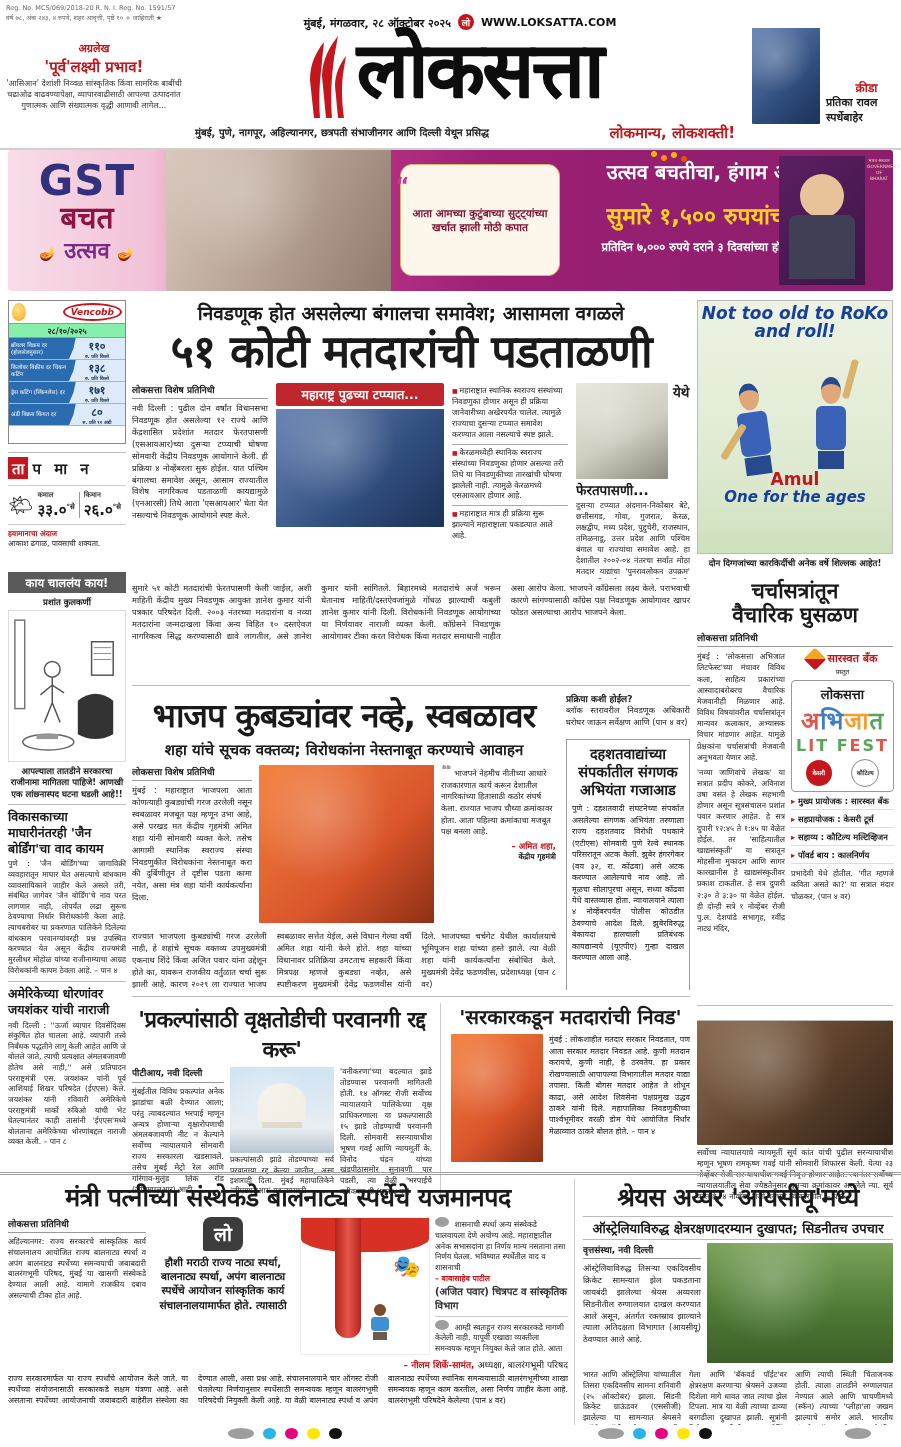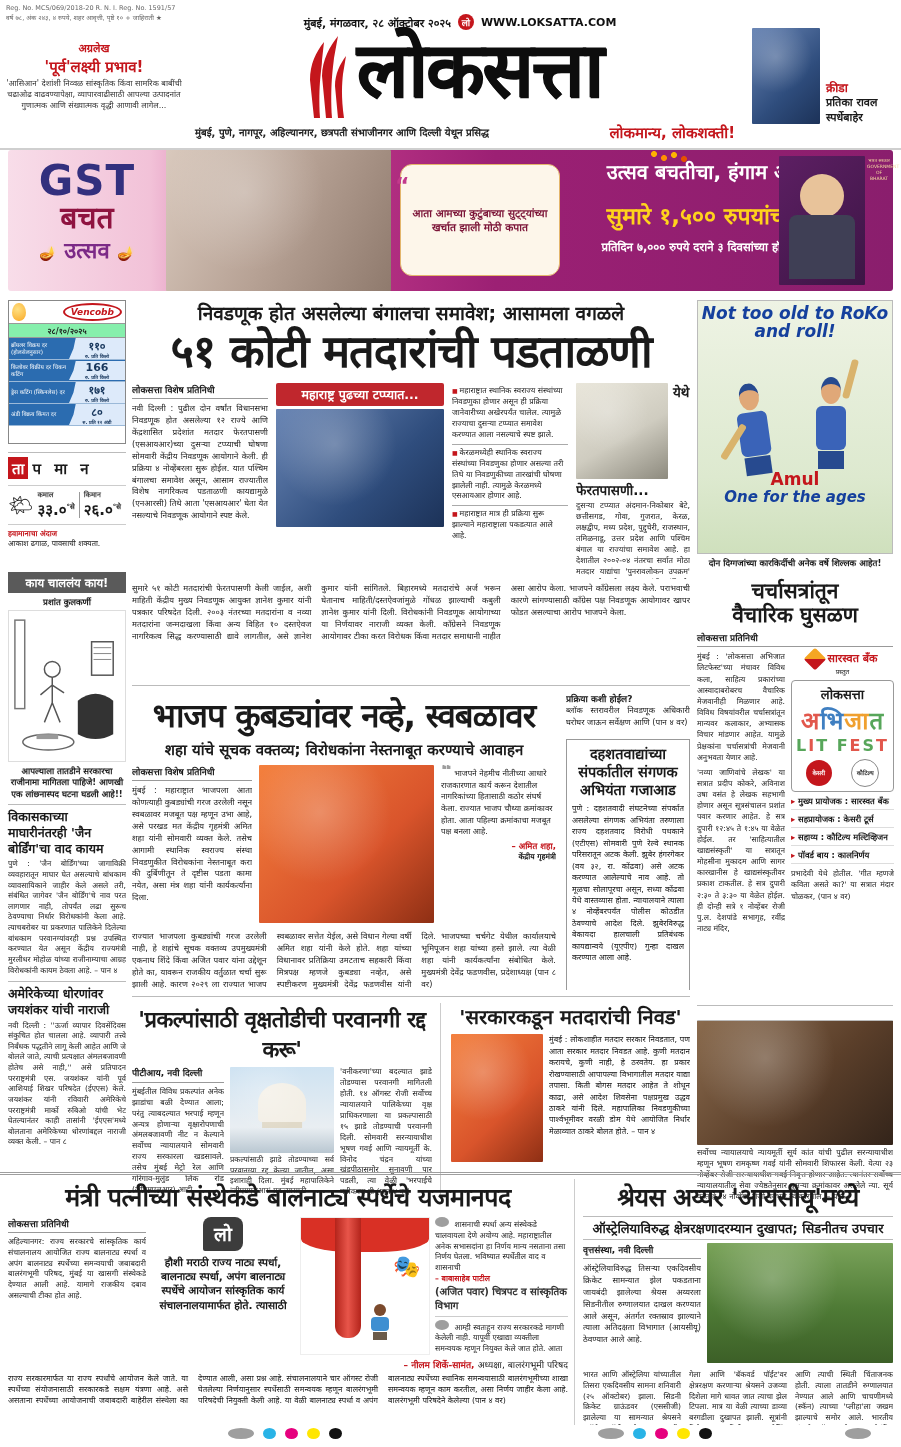--- a/index.html
+++ b/index.html
@@ -22,21 +22,21 @@
   .lo-circle{display:inline-flex;width:16px;height:16px;border-radius:50%;background:#c4161c;color:#fff;font-size:9px;font-weight:bold;align-items:center;justify-content:center;}
   .logo-row{left:195px;top:34px;width:520px;display:flex;align-items:flex-start;gap:10px;justify-content:center;}
   .flame{width:38px;height:84px;flex:none;}
   .paper-logo{font-size:76px;font-weight:800;line-height:.95;letter-spacing:-2px;color:#0d0d0d;text-shadow:1px 1px 0 #0d0d0d;}
   .cities-row{left:195px;top:122px;width:540px;display:flex;justify-content:space-between;align-items:center;}
   .cities{font-size:10px;font-weight:bold;color:#222;}
   .slogan{font-size:15px;font-weight:800;color:#c4161c;}
   .sports{left:752px;top:28px;width:142px;display:flex;gap:6px;}
   .sports .ph{width:68px;height:96px;flex:none;}
   .sports .txt{font-size:11px;line-height:1.35;padding-top:52px;}
-  .sports .sec{color:#c4161c;font-weight:bold;font-size:12px;}
+  .sports .sec{color:#c4161c;font-weight:bold;font-size:12px;text-align:right;}
 
   
   .ph{background:linear-gradient(135deg,#6a86b5,#2f4d7d 60%,#1c3258);border-radius:1px;position:relative;}
   .ph::after{content:"";position:absolute;inset:0;background:radial-gradient(circle at 35% 30%,rgba(255,255,255,.25),transparent 45%);}
   .ph.saffron{background:linear-gradient(135deg,#f4803d,#d9542b 60%,#8e2f14);}
   .ph.court{background:linear-gradient(#cfe3f2,#e9eef2 70%,#b9c7d1);}
   .ph.court::before{content:"";position:absolute;left:50%;top:18%;width:46%;height:46%;transform:translateX(-50%);background:#f3efe6;border-radius:50% 50% 4px 4px;box-shadow:0 10px 0 -4px #e0d9c8;}
   .ph.field{background:linear-gradient(#7aa35a,#4e7a35 55%,#3c5f27);}
   .ph.voterlist{background:linear-gradient(150deg,#e9e6da,#cfccc0 55%,#8d8a7e);}
   .ph.judges{background:linear-gradient(135deg,#8a6b4e,#5b3f2a 55%,#33241a);}
@@ -308,21 +308,21 @@
         <div class="ven-egg"></div>
         <div class="ven-logo">Vencobb</div>
       </div>
       <div class="ven-date">२८/१०/२०२५</div>
       <div class="ven-row">
         <div class="lab">ब्रॉयलर विक्रय दर (होलसेलनुसार)</div>
         <div class="val"><span>११०</span><small>रु. प्रति किलो</small></div>
       </div>
       <div class="ven-row">
         <div class="lab">किलोवर विक्रीय दर चिकन कटिंग</div>
-        <div class="val"><span>166</span><small>रु. प्रति किलो</small></div>
+        <div class="val"><span>१३८</span><small>रु. प्रति किलो</small></div>
       </div>
       <div class="ven-row">
         <div class="lab">ड्रेस कटिंग (स्किनलेस) दर</div>
         <div class="val"><span>१७१</span><small>रु. प्रति किलो</small></div>
       </div>
       <div class="ven-row">
         <div class="lab">अंडी विक्रय किंमत दर</div>
         <div class="val"><span>८०</span><small>रु. प्रति १२ अंडी</small></div>
       </div>
     </div>

